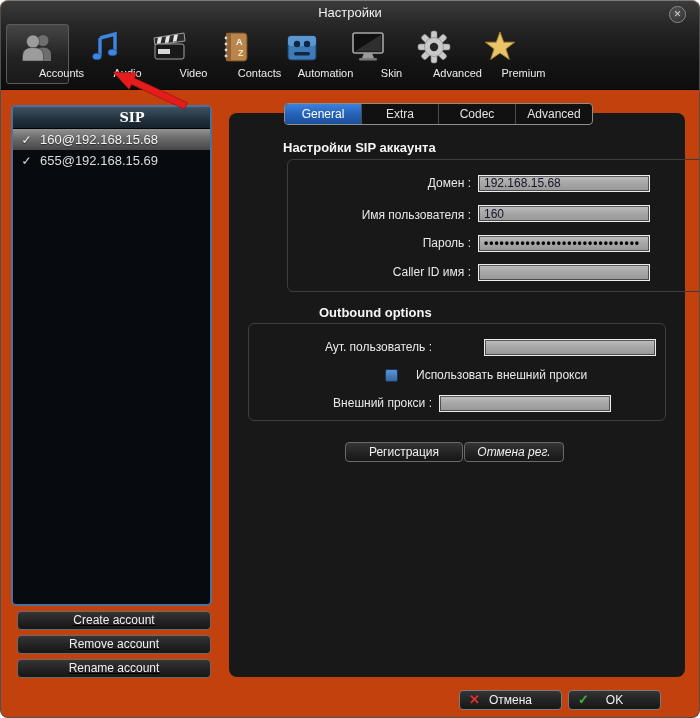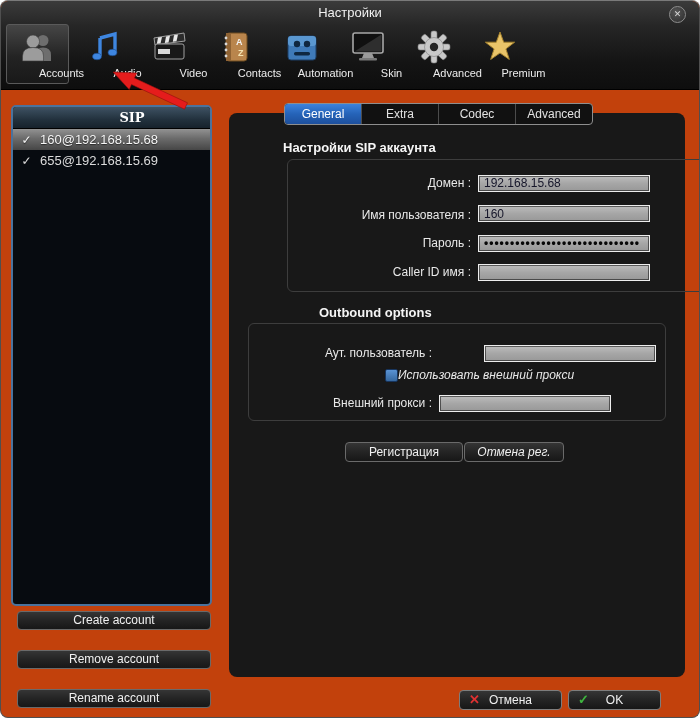--- a/index.html
+++ b/index.html
@@ -32,21 +32,21 @@
   .sip-header { height:22px; line-height:22px; text-align:center; color:#fff;
             font-family:"DejaVu Serif", serif; font-weight:bold; font-size:13px;
             background:linear-gradient(#3e5263, #22313d 60%, #16222c);
             border-bottom:1px solid #000;padding-left:41px; }
   .sip-row { height:21px; display:flex; align-items:center; color:#dcdcdc; font-size:13px; cursor:pointer; }
   .sip-row .chk { width:27px; text-align:center; font-size:12px; }
   .sip-row.selected { background:linear-gradient(#929292, #6b6b6b 45%, #464646);
             color:#f6f6f6; text-shadow:0 1px 1px #2a2a2a; }
 
   .side-buttons { position:absolute; left:16px; top:610px; width:194px;
-            display:flex; flex-direction:column; gap:20px; }
+            display:flex; flex-direction:column; gap:5px;text-decoration:underline; }
   .btn { background:linear-gradient(#353535, #242424 50%, #171717);
          border:1px solid #6a6a6a; border-radius:4px; color:#f0f0f0; font-size:12px;
          text-align:center; cursor:pointer; }
   .side-buttons .btn { height:19px; line-height:17px; }
 
   
   .content { position:absolute; left:228px; top:112px; width:456px; height:564px;
             background:#181818; border-radius:8px; }
   .tabstrip { position:absolute; left:283px; top:102px; width:309px; height:22px; display:flex;
             background:#111; border:1px solid #8e8e8e; border-radius:4px; overflow:hidden; }
@@ -59,21 +59,21 @@
   .groupbox { position:absolute; border:1px solid #3d3d3d; border-radius:6px; }
   .frow { position:absolute; left:0; display:flex; align-items:center; height:18px; }
   .flabel { width:190px; text-align:right; padding-right:7px; color:#e9e9e9; font-size:12px; }
   .field { width:172px; height:17px; border:1px solid #ededed;
            background:linear-gradient(#bdbdbd, #a6a6a6 50%, #989898);
            box-shadow:inset 0 0 0 1px rgba(10,10,10,0.55);
            color:#16162a; font-size:12px; padding:0 5px; font-family:"Liberation Sans", sans-serif; }
   .field.password { font-weight:bold; letter-spacing:1px; color:#070707; font-size:12px; }
   .checkbox { width:13px; height:13px; border:1px solid #17355e; border-radius:2px;
            background:linear-gradient(#5a93d4, #36689f); cursor:pointer; }
-  .cb-label { margin-left:0; color:#e9e9e9; font-size:12px;font-style:italic; }
+  .cb-label { margin-left:18px; color:#e9e9e9; font-size:12px; }
 
   .reg-btn { position:absolute; height:20px; line-height:18px; }
 
   
   .footer-btn { position:absolute; height:20px; line-height:18px; border-color:#7d7d7d; }
   .footer-btn .glyph { position:absolute; left:9px; top:0; font-weight:bold; font-size:13px; line-height:18px; }
   .glyph.red { color:#e03131; }
   .glyph.green { color:#3fb53f; }
 </style>
 </head>
@@ -246,21 +246,21 @@
     </div>
     <div class="frow" style="top:103px;">
       <span class="flabel">Caller ID имя :</span>
       <input class="field" type="text" value="" style="">
     </div>
   </div>
 
   <div class="group-heading" style="left:318px; top:304px;">Outbound options</div>
 
   <div class="groupbox" style="left:247px; top:322px; width:418px; height:98px;">
-    <div class="frow" style="top:20px;gap:45px;">
+    <div class="frow" style="top:14px;gap:45px;">
       <span class="flabel">Аут. пользователь :</span>
       <input class="field" type="text" value="" style="">
     </div>
     <div class="frow" style="top:42px; margin-left:136px;">
       <div class="checkbox"></div>
       <span class="cb-label">Использовать внешний прокси</span>
     </div>
     <div class="frow" style="top:70px;">
       <span class="flabel">Внешний прокси :</span>
       <input class="field" type="text" value="" style="">

